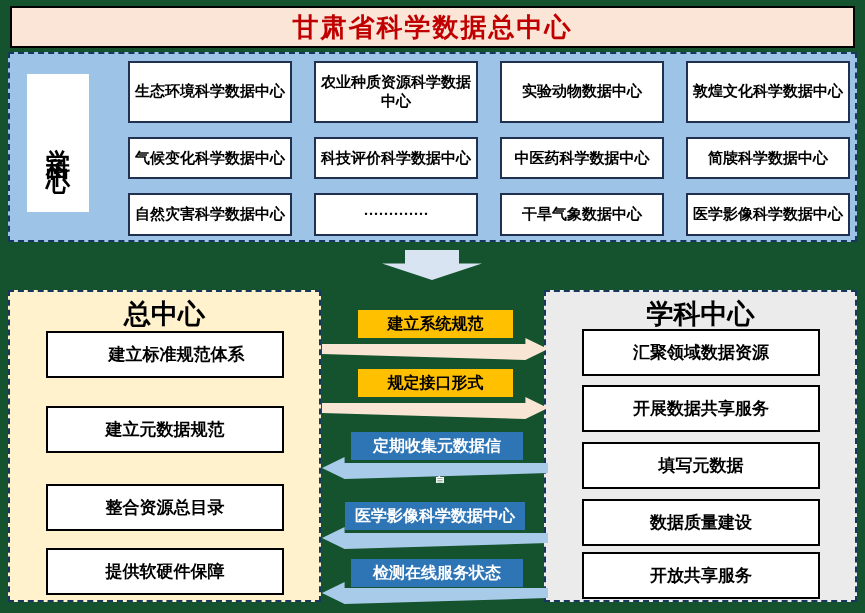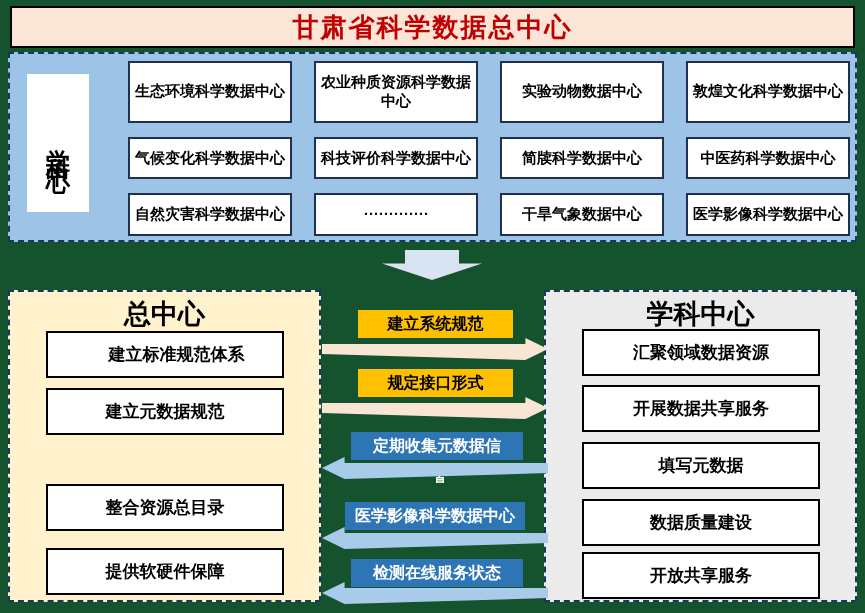--- a/index.html
+++ b/index.html
@@ -50,21 +50,21 @@
   .panel-title{
     position:absolute;top:4px;left:0;width:100%;text-align:center;
     font-size:27px;font-weight:bold;color:#000;
   }
   .task{
     position:absolute;left:36px;width:238px;height:47px;background:#fff;
     border:2px solid #000;box-sizing:border-box;
     display:flex;align-items:center;justify-content:center;
     font-size:17px;font-weight:bold;color:#000;text-align:center;
   }
-  .yellow .t1{top:39px;padding-left:23px;}  .yellow .t2{top:96px;} .yellow .t3{top:192px;} .yellow .t4{top:256px;}
+  .yellow .t1{top:39px;padding-left:23px;}  .yellow .t2{top:114px;} .yellow .t3{top:192px;} .yellow .t4{top:256px;}
   .gray .t1{top:37px;}    .gray .t2{top:93px;}    .gray .t3{top:150px;}   .gray .t4{top:207px;}   .gray .t5{top:260px;}
   
   .flow-label{
     position:absolute;height:28px;display:flex;align-items:center;justify-content:center;
     font-size:16px;font-weight:bold;white-space:nowrap;
   }
   .flow-label.gold{background:#FFC000;color:#000;}
   .flow-label.blue{background:#2E75B6;color:#fff;}
   .fl1{left:358px;top:310px;width:155px;}
   .fl2{left:358px;top:369px;width:155px;}
@@ -91,22 +91,22 @@
 
   <div class="blue-panel">
     <div class="side-label">学科中心</div>
     <div class="grid">
       <div class="cell">生态环境科学数据中心</div>
       <div class="cell">农业种质资源科学数据中心</div>
       <div class="cell">实验动物数据中心</div>
       <div class="cell">敦煌文化科学数据中心</div>
       <div class="cell">气候变化科学数据中心</div>
       <div class="cell">科技评价科学数据中心</div>
+      <div class="cell">中医药科学数据中心</div>
       <div class="cell">简牍科学数据中心</div>
-      <div class="cell">中医药科学数据中心</div>
       <div class="cell">自然灾害科学数据中心</div>
       <div class="cell">·············</div>
       <div class="cell">干旱气象数据中心</div>
       <div class="cell">医学影像科学数据中心</div>
     </div>
   </div>
 
   <div class="down-arrow"></div>
 
   <div class="panel yellow">

